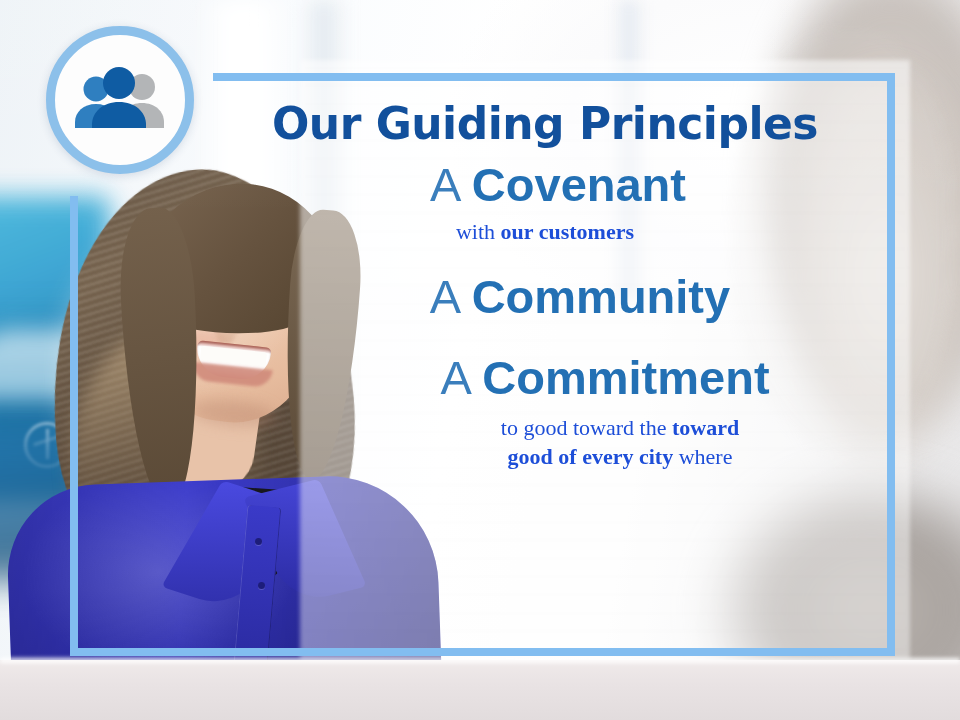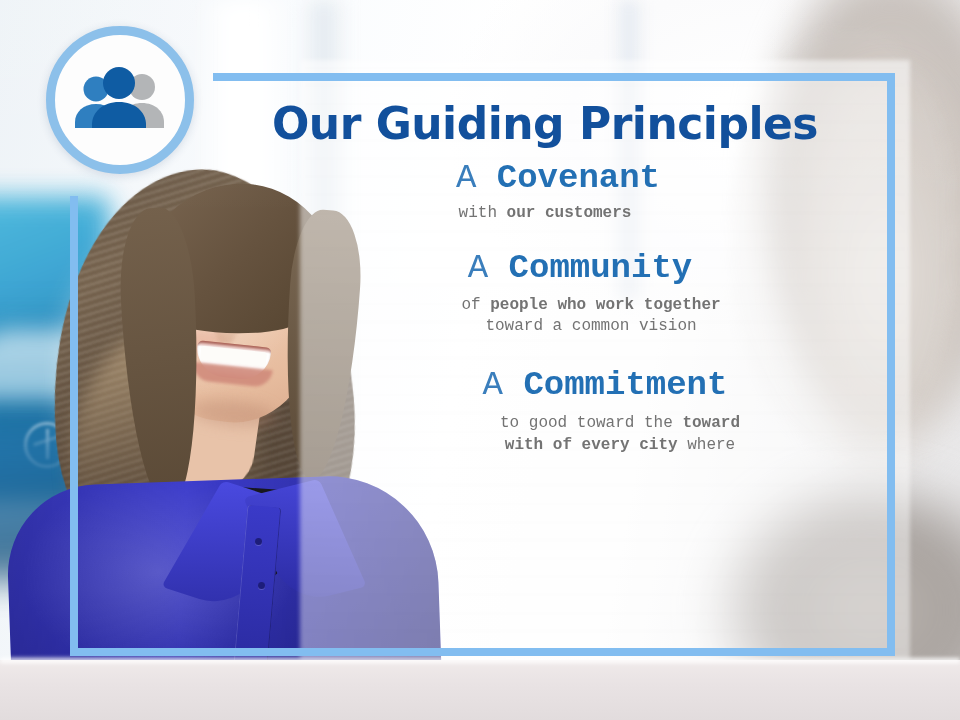--- a/index.html
+++ b/index.html
@@ -182,24 +182,24 @@
     background:#fdfdfd;border:9px solid #8cc0ea;box-sizing:border-box;
     box-shadow:0 2px 10px rgba(40,70,110,.16);display:flex;align-items:center;justify-content:center;}
   .circle-badge svg{display:block;}
 
   
   .text-block{position:absolute;left:200px;top:84px;width:690px;}
   .title{font-family:"DejaVu Sans",sans-serif;font-weight:700;font-size:44px;line-height:1.0;
     color:#12509C;letter-spacing:-.5px;text-align:center;margin:18px 0 0 0;}
 
   .principle{text-align:center;}
-  .p-head{font-family:Liberation Mono, monospace;font-size:34px;line-height:1.08;color:#2E74B5;white-space:nowrap;}
+  .p-head{font-family:Liberation Sans, sans-serif;font-size:47px;line-height:1.08;color:#2E74B5;white-space:nowrap;}
   .p-head .lite{font-weight:400;color:#3A7EBC;}
   .p-head .strong{font-weight:700;color:#2370B4;}
-  .p-sub{font-family:Liberation Mono, monospace;font-size:16px;line-height:1.32;color:#737373;}
+  .p-sub{font-family:Liberation Serif, serif;font-size:22px;line-height:1.32;color:#1d4ed8;}
   .p-sub b{font-weight:700;}
 
   .pr1{margin-top:14px;}
   .pr1 .p-sub{margin-top:6px;}
   .pr2{margin-top:26px;text-align:center;}
   .pr2 .p-sub{margin-top:8px;}
   .pr3{margin-top:30px;}
   .pr3 .p-sub{margin-top:10px;}
 
   .ml1{margin-left:26px;} .ml2{margin-left:70px;} .ml3{margin-left:120px;}
@@ -319,31 +319,27 @@
       <div class="p-sub">
         <span>with </span><b>our customers</b>
       </div>
     </div>
 
     <div class="principle pr2">
       <div class="p-head ml2">
         <span class="lite">A</span>
         <span class="strong">Community</span>
       </div>
-      <div class="p-sub sub-r1">
-        <div><span>of </span><b>people who work together</b></div>
-        <div>toward a common vision</div>
-      </div>
     </div>
 
     <div class="principle pr3">
       <div class="p-head ml3">
         <span class="lite">A</span>
         <span class="strong">Commitment</span>
       </div>
       <div class="p-sub sub-r2">
         <div><span>to good toward the </span><b>toward</b></div>
-        <div><b>with of every city</b><span> where</span></div>
+        <div><b>good of every city</b><span> where</span></div>
       </div>
     </div>
 
   </div>
 </div>
 
 </body></html>

